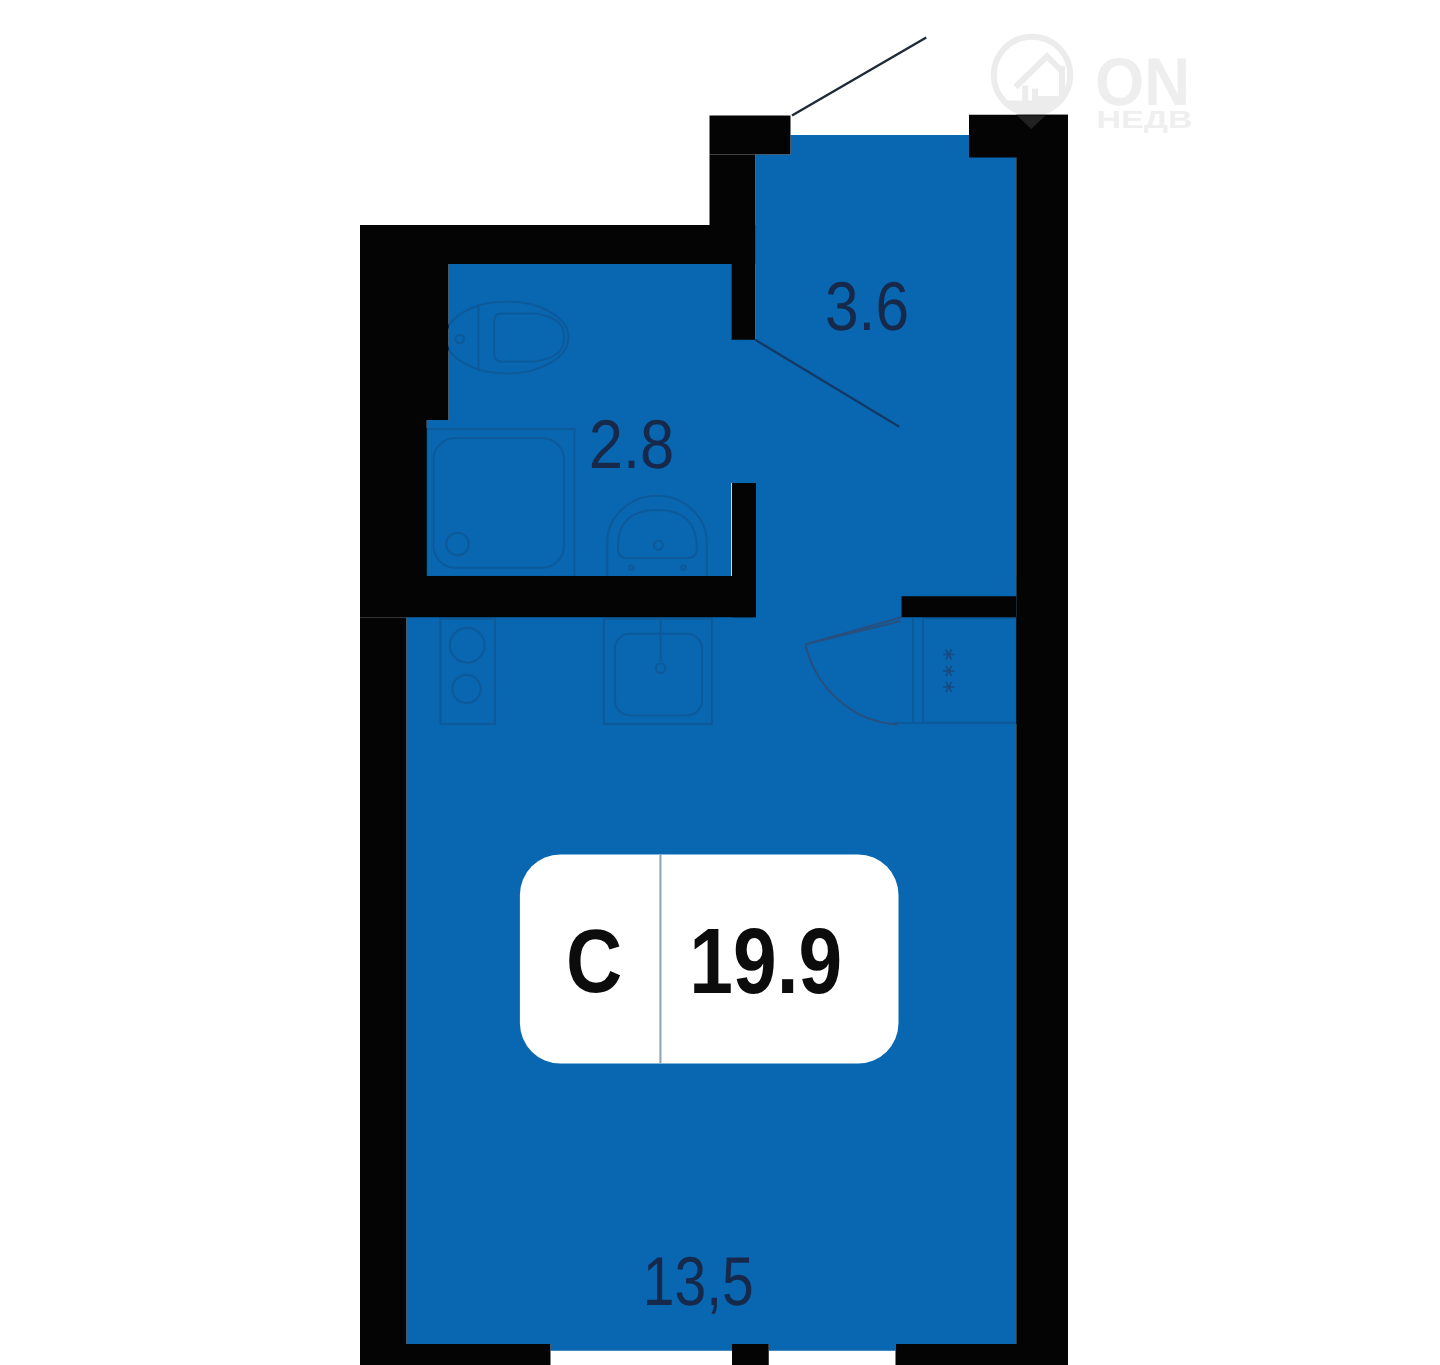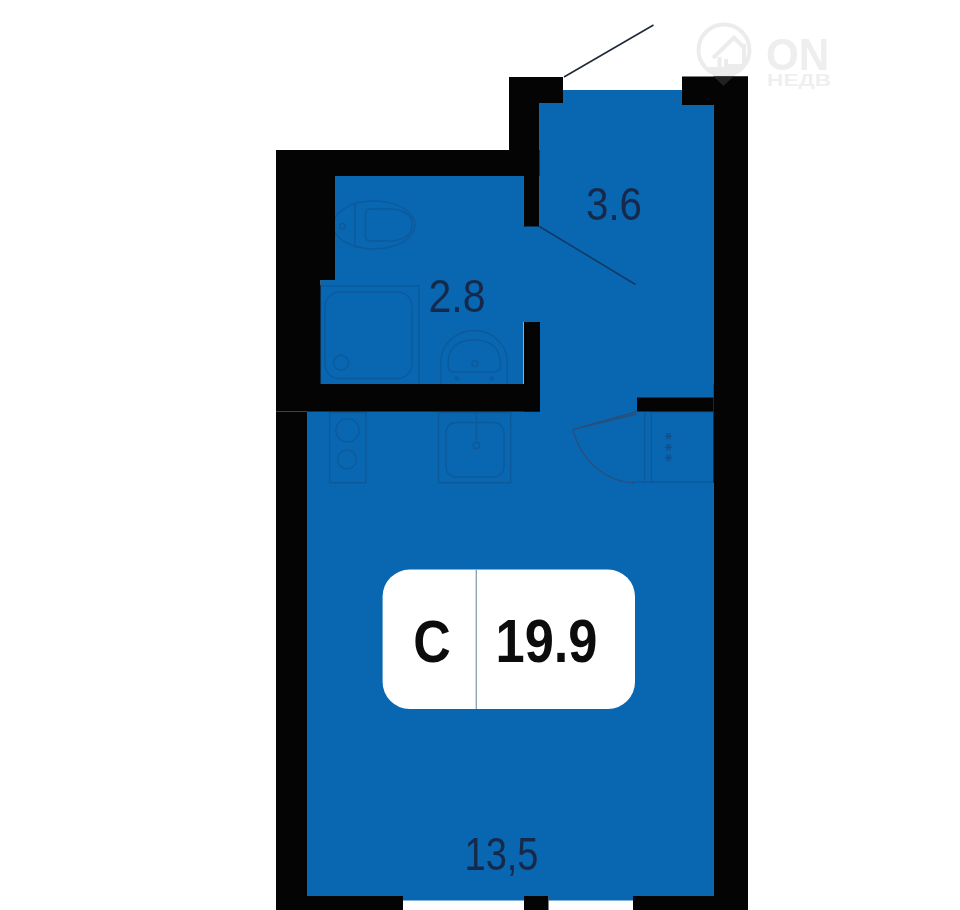--- a/index.html
+++ b/index.html
@@ -1,16 +1,16 @@
 <!DOCTYPE html>
 <html><head>
 <meta charset="utf-8">
 <style>
   html,body{margin:0;padding:0;background:#ffffff;}
-  .page{width:796px;height:910px;position:relative;overflow:hidden;margin-left:36px;}
+  .page{width:796px;height:910px;position:relative;overflow:hidden;}
   svg{display:block;}
   text{font-family:"Liberation Sans", sans-serif;}
 </style>
 </head>
 <body>
 <div class="page">
 <svg width="960" height="910" viewBox="0 0 960 910" xmlns="http://www.w3.org/2000/svg">
 
   <rect x="0" y="0" width="960" height="910" fill="#ffffff"></rect>
 

